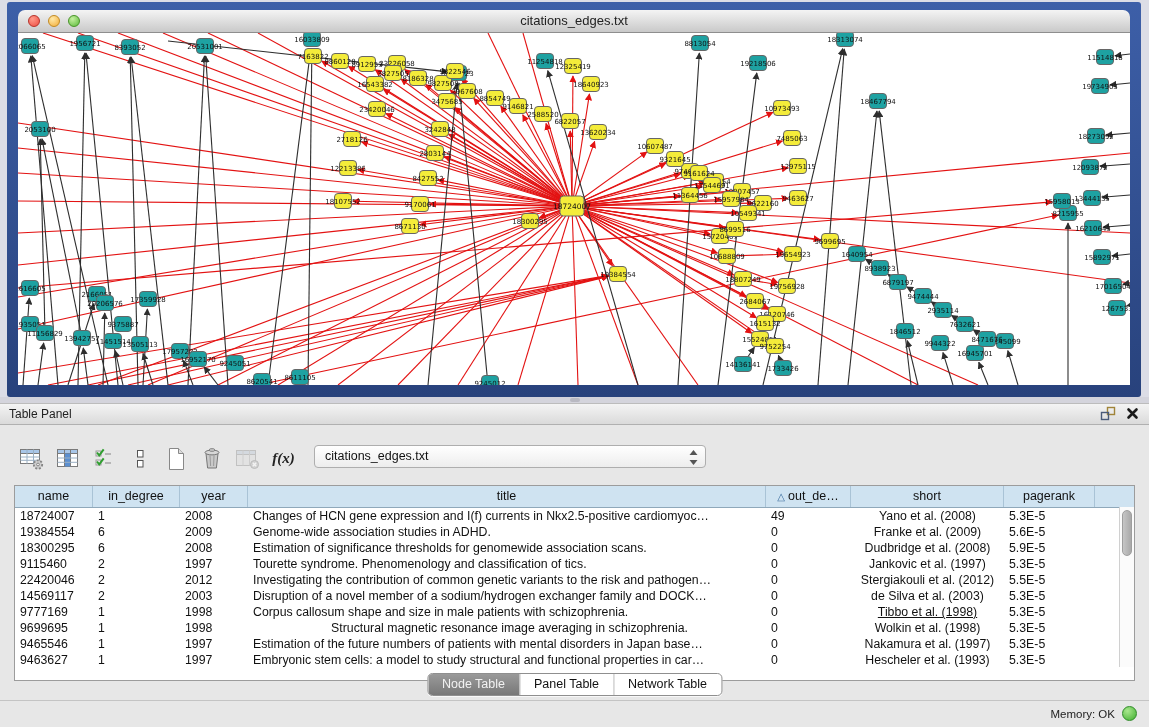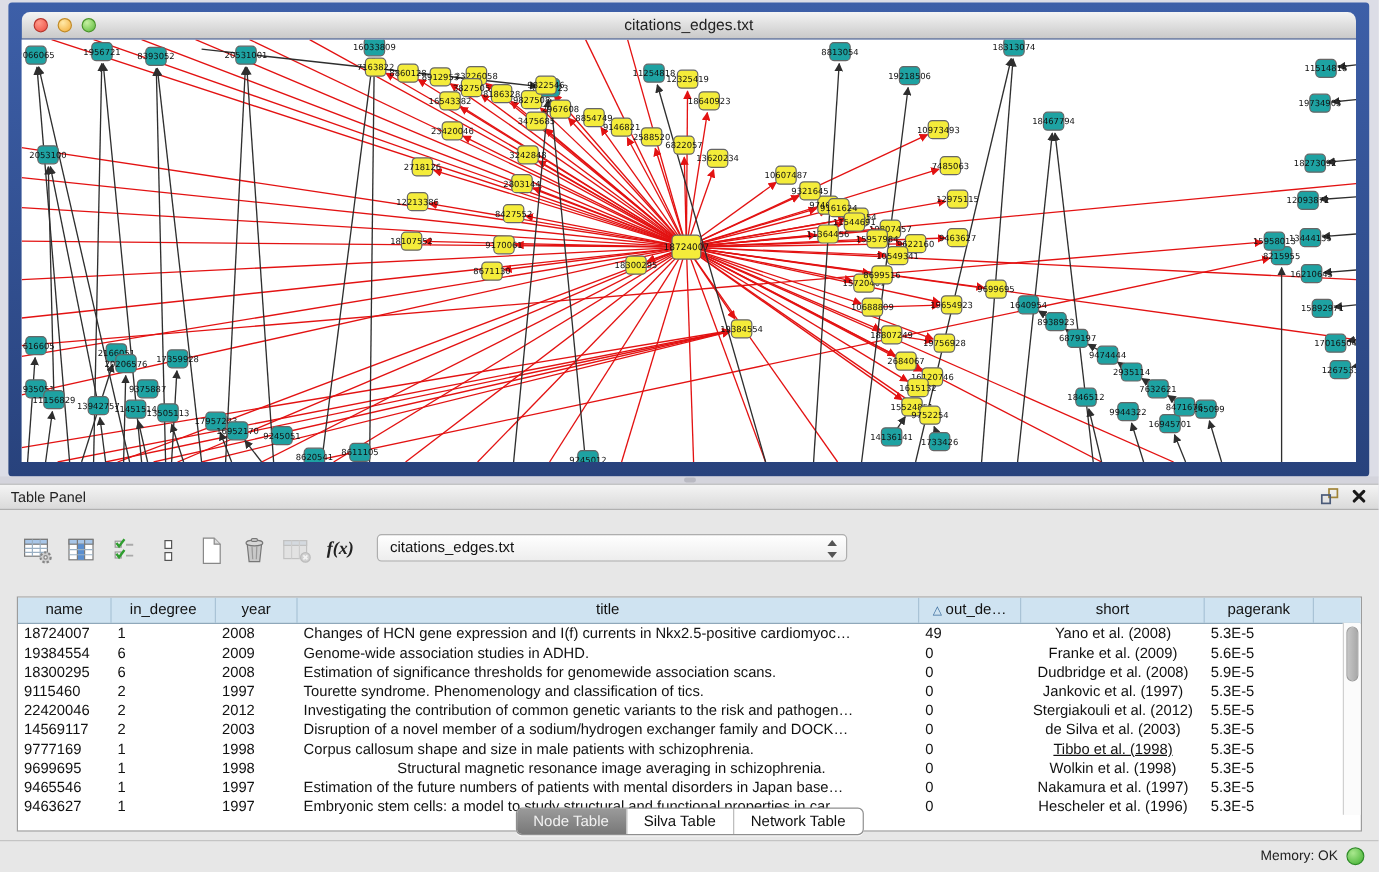--- a/index.html
+++ b/index.html
@@ -24,21 +24,21 @@
   .panel-title{font-size:12px;line-height:20px;padding-left:9px;color:#222;}
   .ph-icons{position:absolute;right:10px;top:2px;display:flex;gap:10px;align-items:center;}
   .panel-body{position:absolute;left:0;top:425px;width:1149px;height:275px;background:#e7e7e7;}
   
   .toolbar{position:absolute;left:18px;top:20px;height:28px;display:flex;align-items:flex-start;gap:9px;}
   .tbtn{width:27px;height:27px;display:flex;align-items:center;justify-content:center;}
   .fx{font-family:"Liberation Serif",serif;font-style:italic;font-weight:bold;font-size:15px;color:#222;}
   .combo{position:relative;margin-left:8px;width:392px;height:23px;border:1px solid #aeaeae;border-radius:4px;background:linear-gradient(#ffffff,#ededed);font-size:12.5px;line-height:21px;padding-left:10px;color:#111;box-sizing:border-box;}
   .combo .arrows{position:absolute;right:7px;top:4px;}
   
-  .table-wrap{position:absolute;left:14px;top:60px;width:1121px;height:196px;background:#fff;border:1px solid #9c9c9c;box-sizing:border-box;overflow:hidden;margin-top:12px;}
+  .table-wrap{position:absolute;left:14px;top:60px;width:1121px;height:196px;background:#fff;border:1px solid #9c9c9c;box-sizing:border-box;overflow:hidden;}
   .thead{display:flex;height:21px;background:#cfe3f1;border-bottom:1px solid #8fa8ba;}
   .th{box-sizing:border-box;border-right:1px solid #a9c3d6;text-align:center;font-size:12.5px;line-height:20px;color:#111;overflow:hidden;white-space:nowrap;flex:0 0 auto;}
   .th .sort{color:#3c6e9f;font-size:10px;margin-right:3px;}
   .tr{display:flex;height:16px;line-height:16px;font-size:12.3px;color:#111;}
   .td{box-sizing:border-box;padding-left:5px;overflow:hidden;white-space:nowrap;flex:0 0 auto;}
   .td.c{text-align:center;padding-left:0;}
   .vscroll{position:absolute;right:0;top:21px;width:15px;height:160px;background:#fbfbfb;border-left:1px solid #d0d0d0;box-sizing:border-box;}
   .vthumb{position:absolute;left:2px;top:3px;width:10px;height:46px;border-radius:5px;background:linear-gradient(90deg,#c6c6c6,#a9a9a9);border:1px solid #9e9e9e;box-sizing:border-box;}
   
   .tabs{position:absolute;left:50%;transform:translateX(-50%);top:248px;display:flex;border:1px solid #8f8f8f;border-radius:5px;overflow:hidden;background:#fff;height:21px;box-shadow:0 1px 0 rgba(255,255,255,.7);}
@@ -858,32 +858,32 @@
             <div class="td" style="width: 85px;">0</div>
             <div class="td c" style="width: 153px;">Nakamura et al. (1997)</div>
             <div class="td" style="width: 91px;">5.3E-5</div>
           </div>
           <div class="tr">
             <div class="td" style="width: 78px;">9463627</div>
             <div class="td" style="width: 87px;">1</div>
             <div class="td" style="width: 68px;">1997</div>
             <div class="td" style="width: 518px;">Embryonic stem cells: a model to study structural and functional properties in car…</div>
             <div class="td" style="width: 85px;">0</div>
-            <div class="td c" style="width: 153px;">Hescheler et al. (1996)</div>
+            <div class="td c" style="width: 153px;">Hescheler et al. (1993)</div>
             <div class="td" style="width: 91px;">5.3E-5</div>
           </div>
         </div>
       <div class="vscroll">
         <div class="vthumb"></div>
       </div>
     </div>
 
     <div class="tabs">
         <div class="tab active">Node Table</div>
-        <div class="tab">Silva Table</div>
+        <div class="tab">Panel Table</div>
         <div class="tab">Network Table</div>
       </div>
   </div>
 
   <div class="statusbar">
     <span class="mem">Memory: OK</span>
     <span class="dot"></span>
   </div>
 
 </div>

